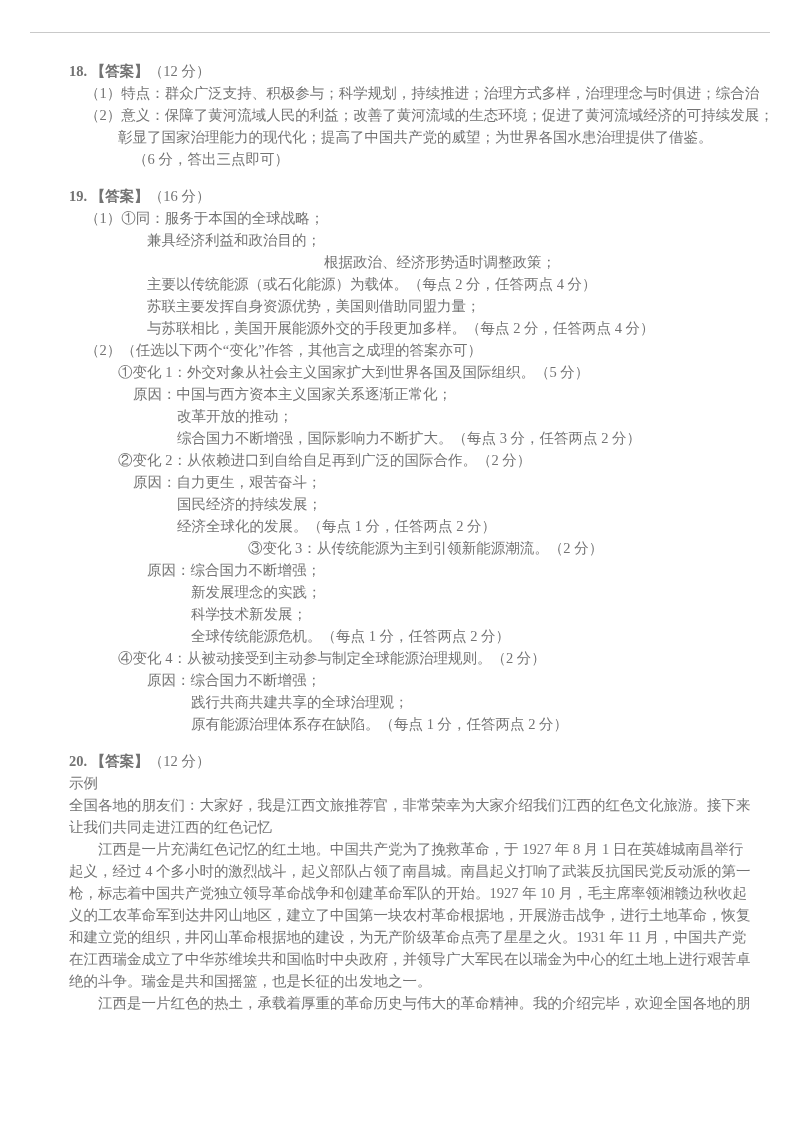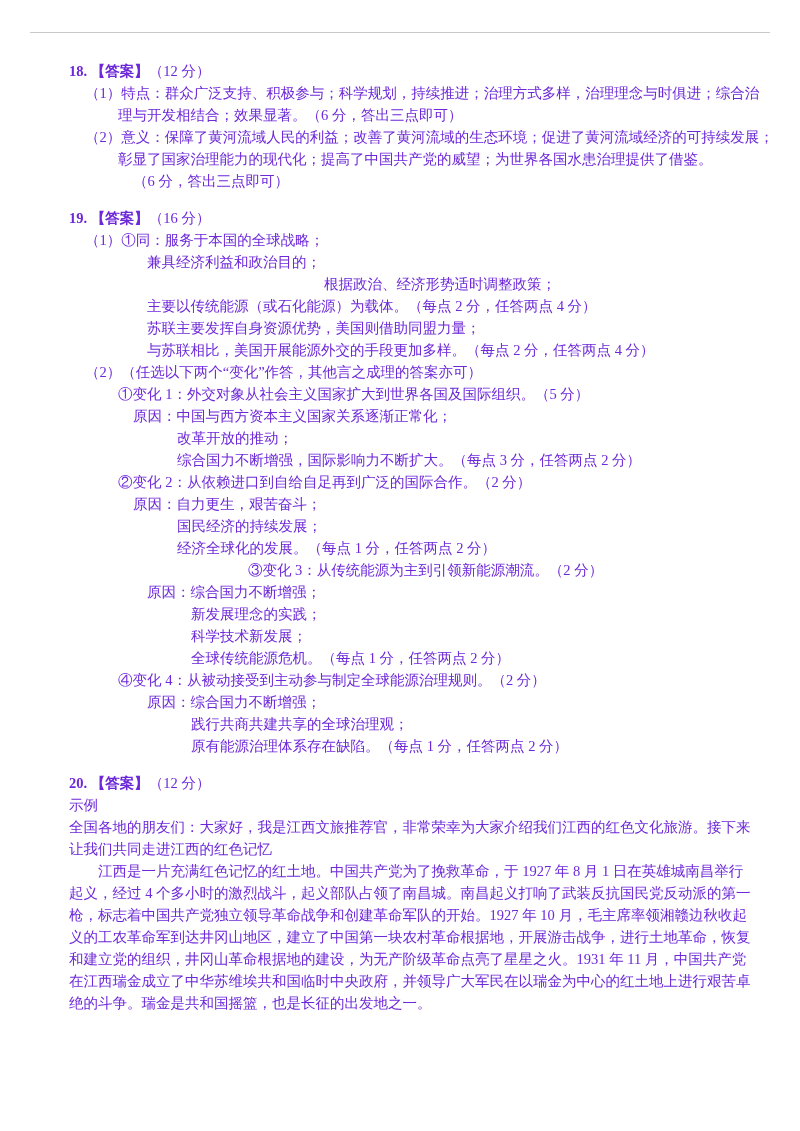--- a/index.html
+++ b/index.html
@@ -22,35 +22,34 @@
     top: 32px;
     left: 30px;
     right: 30px;
     height: 1px;
     background: #c9c9c9;
   }
   .line {
     font-size: 14.5px;
     line-height: 22px;
     white-space: pre;
-    color: #6d28d9;
+    color: #737373;
   }
   .seg-bold { font-weight: bold; }
   .spacer { width: 100%; }
 </style>
 </head>
 <body>
 
 <div class="top-rule"></div>
 
 <div class="page">
   <div>
       <div class="line" style="padding-left: 0px;"><span class="seg-bold">18. </span><span class="seg-bold">【答案】</span><span>（12 分）</span></div>
       <div class="line" style="padding-left: 16px;">（1）特点：群众广泛支持、积极参与；科学规划，持续推进；治理方式多样，治理理念与时俱进；综合治</div>
-      <div class="line" style="padding-left: 49px;">理与开发相结合；效果显著。（6 分，答出三点即可）</div>
       <div class="line" style="padding-left: 16px;">（2）意义：保障了黄河流域人民的利益；改善了黄河流域的生态环境；促进了黄河流域经济的可持续发展；</div>
       <div class="line" style="padding-left: 49px;">彰显了国家治理能力的现代化；提高了中国共产党的威望；为世界各国水患治理提供了借鉴。</div>
       <div class="line" style="padding-left: 64px;">（6 分，答出三点即可）</div>
       <div class="spacer" style="height: 15px;"></div>
       <div class="line" style="padding-left: 0px;"><span class="seg-bold">19. </span><span class="seg-bold">【答案】</span><span>（16 分）</span></div>
       <div class="line" style="padding-left: 16px;">（1）①同：服务于本国的全球战略；</div>
       <div class="line" style="padding-left: 78px;">兼具经济利益和政治目的；</div>
       <div class="line" style="padding-left: 78px; text-align: center;">根据政治、经济形势适时调整政策；</div>
       <div class="line" style="padding-left: 78px;">主要以传统能源（或石化能源）为载体。（每点 2 分，任答两点 4 分）</div>
       <div class="line" style="padding-left: 78px;">苏联主要发挥自身资源优势，美国则借助同盟力量；</div>
@@ -78,14 +77,15 @@
       <div class="line" style="padding-left: 0px;">示例</div>
       <div class="line" style="padding-left: 0px;">全国各地的朋友们：大家好，我是江西文旅推荐官，非常荣幸为大家介绍我们江西的红色文化旅游。接下来</div>
       <div class="line" style="padding-left: 0px;">让我们共同走进江西的红色记忆</div>
       <div class="line" style="padding-left: 29px; text-align: center;">江西是一片充满红色记忆的红土地。中国共产党为了挽救革命，于 1927 年 8 月 1 日在英雄城南昌举行</div>
       <div class="line" style="padding-left: 0px;">起义，经过 4 个多小时的激烈战斗，起义部队占领了南昌城。南昌起义打响了武装反抗国民党反动派的第一</div>
       <div class="line" style="padding-left: 0px;">枪，标志着中国共产党独立领导革命战争和创建革命军队的开始。1927 年 10 月，毛主席率领湘赣边秋收起</div>
       <div class="line" style="padding-left: 0px;">义的工农革命军到达井冈山地区，建立了中国第一块农村革命根据地，开展游击战争，进行土地革命，恢复</div>
       <div class="line" style="padding-left: 0px;">和建立党的组织，井冈山革命根据地的建设，为无产阶级革命点亮了星星之火。1931 年 11 月，中国共产党</div>
       <div class="line" style="padding-left: 0px;">在江西瑞金成立了中华苏维埃共和国临时中央政府，并领导广大军民在以瑞金为中心的红土地上进行艰苦卓</div>
       <div class="line" style="padding-left: 0px;">绝的斗争。瑞金是共和国摇篮，也是长征的出发地之一。</div>
+      <div class="line" style="padding-left: 29px;">江西是一片红色的热土，承载着厚重的革命历史与伟大的革命精神。我的介绍完毕，欢迎全国各地的朋</div>
     </div>
 </div>
 
 </body></html>

